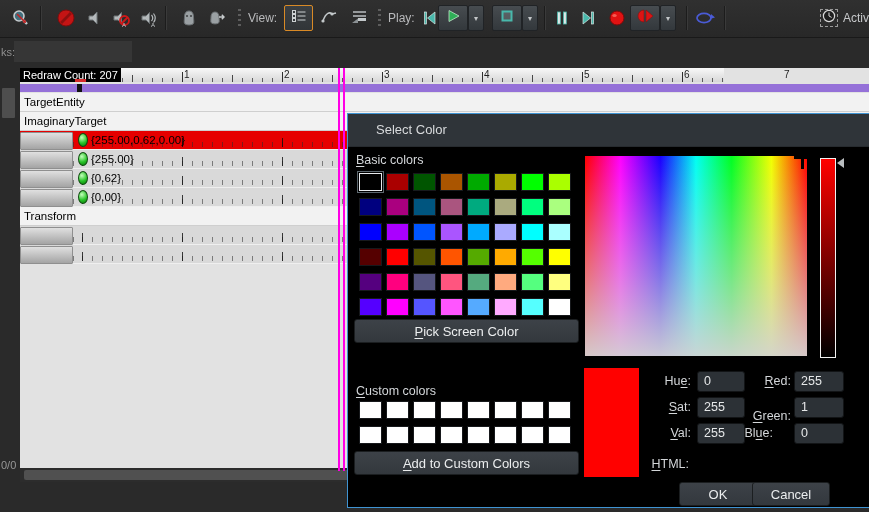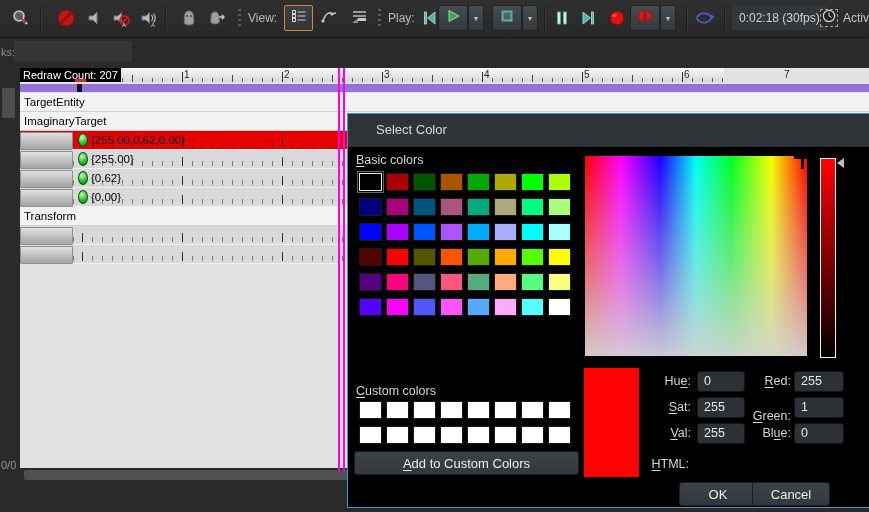--- a/index.html
+++ b/index.html
@@ -241,21 +241,20 @@
   </div>
   <div class="tbtn dd" style="left:660px;width:16px">▾</div>
   <span class="sep" style="left:686px"></span>
   <span class="ticon" style="left:694px;top:9px">
     <svg width="22" height="18">
         <ellipse cx="10" cy="9" rx="7" ry="4.6" fill="none" stroke="#4a5bd6" stroke-width="1.7"></ellipse>
     <polygon points="17,5 21,8.5 16,10" fill="#4a5bd6"></polygon>
       </svg>
   </span>
   <span class="sep" style="left:724px"></span>
-  <span class="timebox" style="left:732px">0:02:18 (30fps)</span>
   <span class="clockbtn" style="left:820px">
     <span>
       <svg width="14" height="14">
           <circle cx="7" cy="7" r="5.6" fill="#1f1f1f" stroke="#d8d8d8" stroke-width="1.2"></circle>
       <line x1="7" y1="7" x2="7" y2="3.5" stroke="#d8d8d8"></line>
           <line x1="7" y1="7" x2="9.6" y2="8.4" stroke="#d8d8d8"></line>
         </svg>
     </span>
   </span>
   <span class="tlabel" style="left:843px;color:#c6c8ca">Active</span>
@@ -384,20 +383,23 @@
       <div class="sw" style="left: 0px; top: 125px; background: rgb(85, 0, 255);"></div>
       <div class="sw" style="left: 27px; top: 125px; background: rgb(255, 0, 255);"></div>
       <div class="sw" style="left: 54px; top: 125px; background: rgb(85, 85, 255);"></div>
       <div class="sw" style="left: 81px; top: 125px; background: rgb(255, 85, 255);"></div>
       <div class="sw" style="left: 108px; top: 125px; background: rgb(85, 170, 255);"></div>
       <div class="sw" style="left: 135px; top: 125px; background: rgb(255, 170, 255);"></div>
       <div class="sw" style="left: 162px; top: 125px; background: rgb(85, 255, 255);"></div>
       <div class="sw" style="left: 189px; top: 125px; background: rgb(255, 255, 255);"></div>
     </div>
 
+  <div class="dbtn" style="left:6px;top:205px;width:225px">
+      <span><span></span><u>P</u><span>ick Screen Color</span></span>
+    </div>
 
   <span class="dlabel" style="left:8px;top:270px"><span></span><u>C</u><span>ustom colors</span></span>
   <div class="abs" id="custom-grid" style="left:11px;top:287px;width:212px;height:46px">
       <div class="sw" style="left: 0px; top: 0px; background: rgb(255, 255, 255);"></div>
       <div class="sw" style="left: 27px; top: 0px; background: rgb(255, 255, 255);"></div>
       <div class="sw" style="left: 54px; top: 0px; background: rgb(255, 255, 255);"></div>
       <div class="sw" style="left: 81px; top: 0px; background: rgb(255, 255, 255);"></div>
       <div class="sw" style="left: 108px; top: 0px; background: rgb(255, 255, 255);"></div>
       <div class="sw" style="left: 135px; top: 0px; background: rgb(255, 255, 255);"></div>
       <div class="sw" style="left: 162px; top: 0px; background: rgb(255, 255, 255);"></div>
@@ -427,20 +429,20 @@
   <div class="ffield" style="left:349px;top:257px;width:48px">0</div>
   <span class="flabel" style="left:281px;top:286px"><span></span><u>S</u><span>at:</span></span>
   <div class="ffield" style="left:349px;top:283px;width:48px">255</div>
   <span class="flabel" style="left:281px;top:312px"><span></span><u>V</u><span>al:</span></span>
   <div class="ffield" style="left:349px;top:309px;width:48px">255</div>
 
   <span class="flabel" style="left:381px;top:260px"><span></span><u>R</u><span>ed:</span></span>
   <div class="ffield" style="left:446px;top:257px;width:50px">255</div>
   <span class="flabel" style="left:381px;top:295px"><span></span><u>G</u><span>reen:</span></span>
   <div class="ffield" style="left:446px;top:283px;width:50px">1</div>
-  <span class="flabel" style="left:381px;top:312px"><span>Bl</span><u>u</u><span>e:</span></span>
+  <span class="flabel" style="left:363px;top:312px"><span>Bl</span><u>u</u><span>e:</span></span>
   <div class="ffield" style="left:446px;top:309px;width:50px">0</div>
 
   <span class="flabel" style="left:279px;top:343px"><span></span><u>H</u><span>TML:</span></span>
 
   <div class="dbtn" style="left:331px;top:368px;width:78px">OK</div>
   <div class="dbtn" style="left:404px;top:368px;width:78px">Cancel</div>
 </div>
 
 </body></html>

